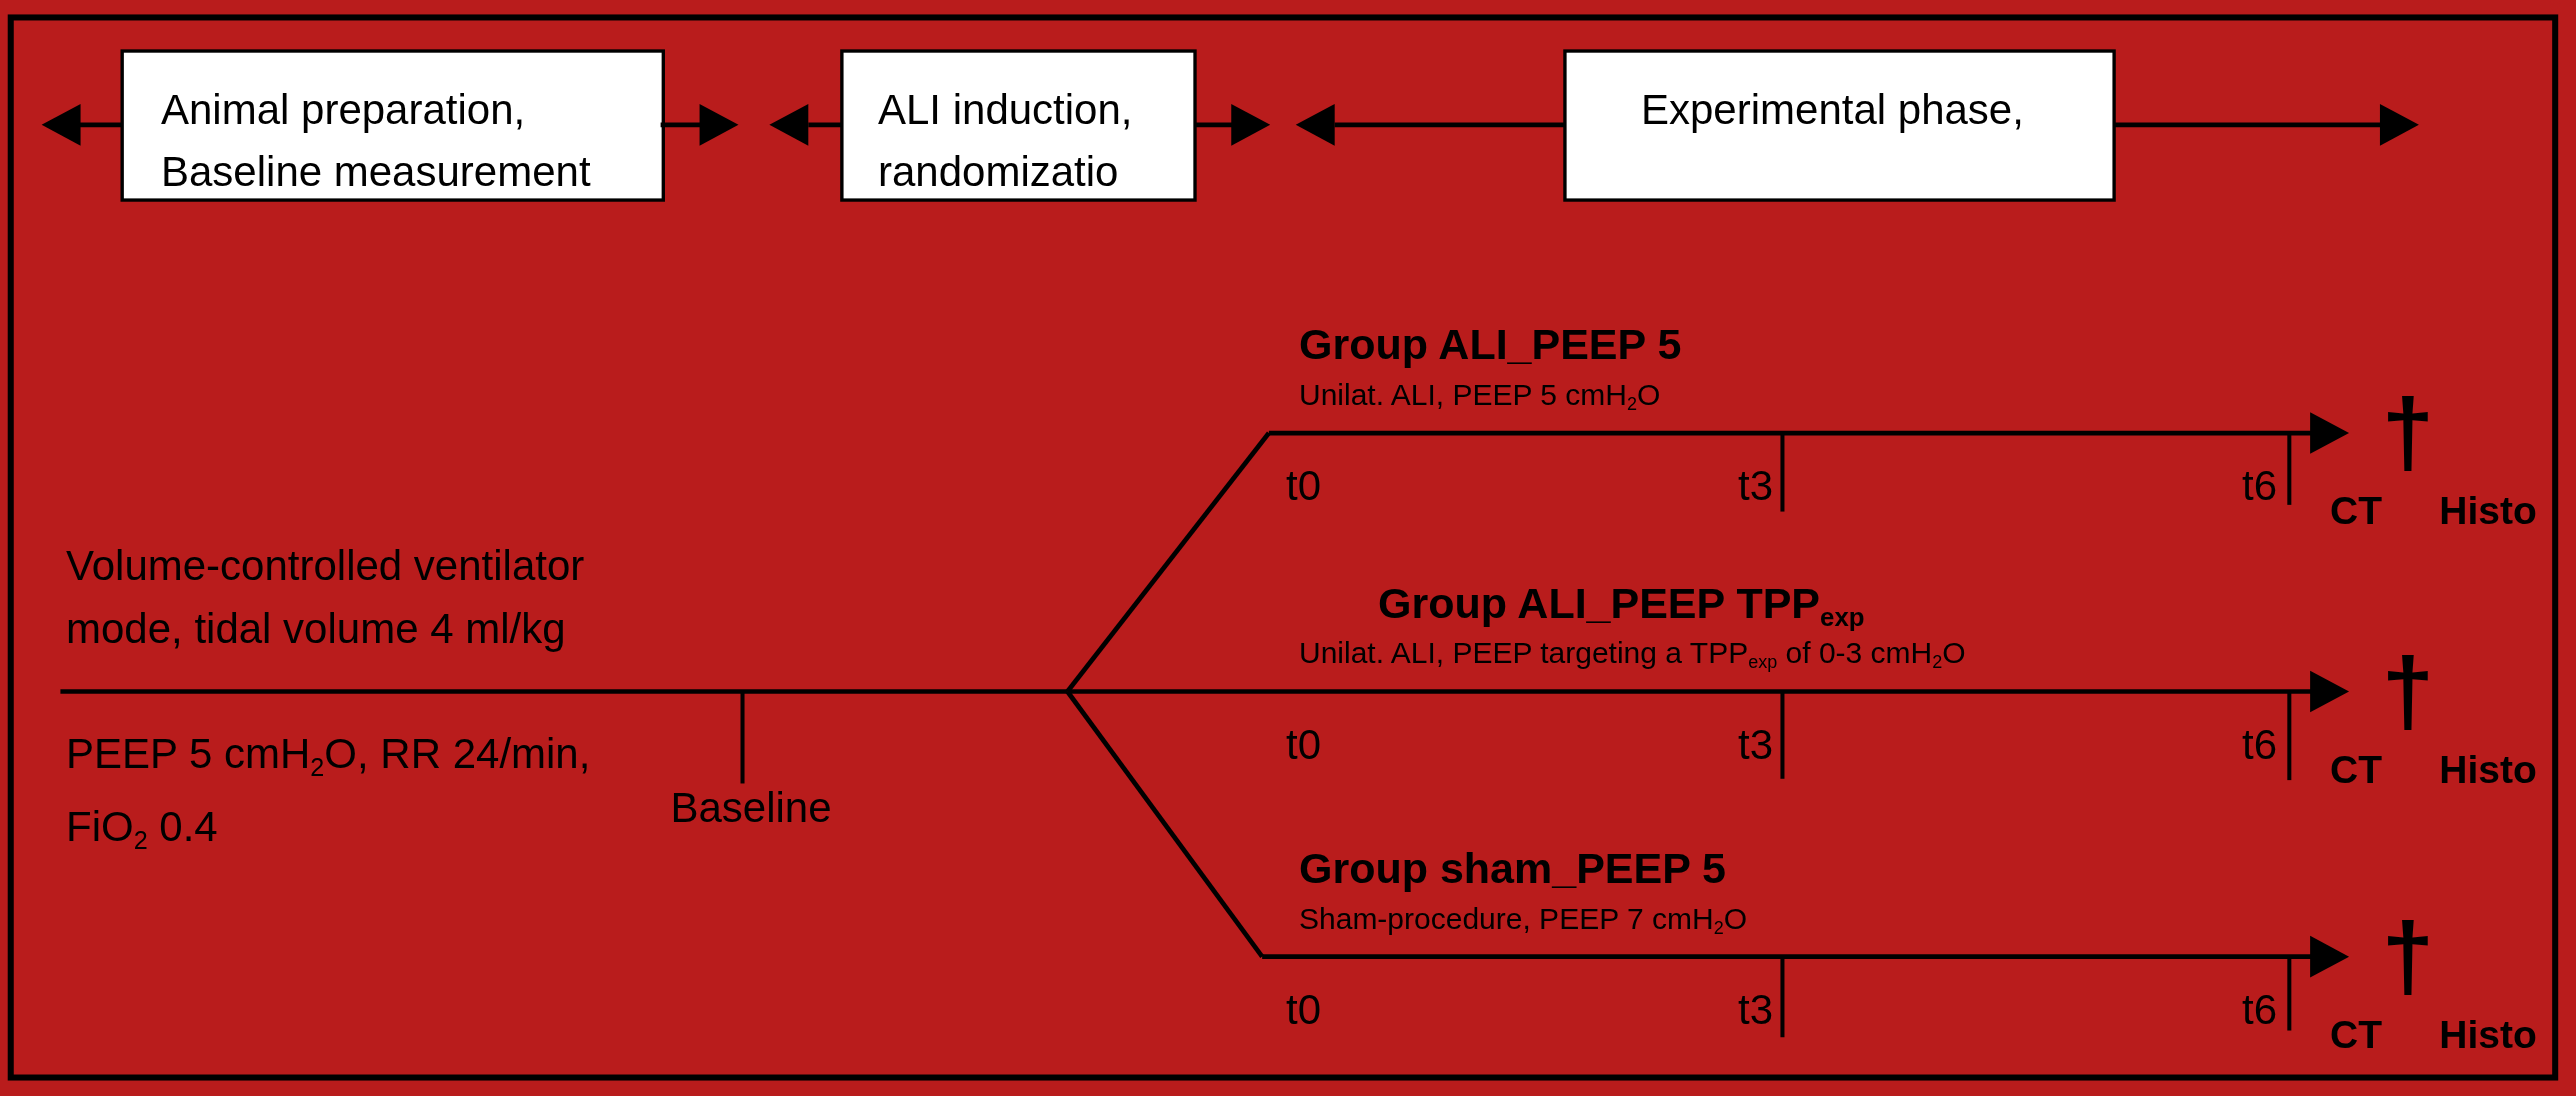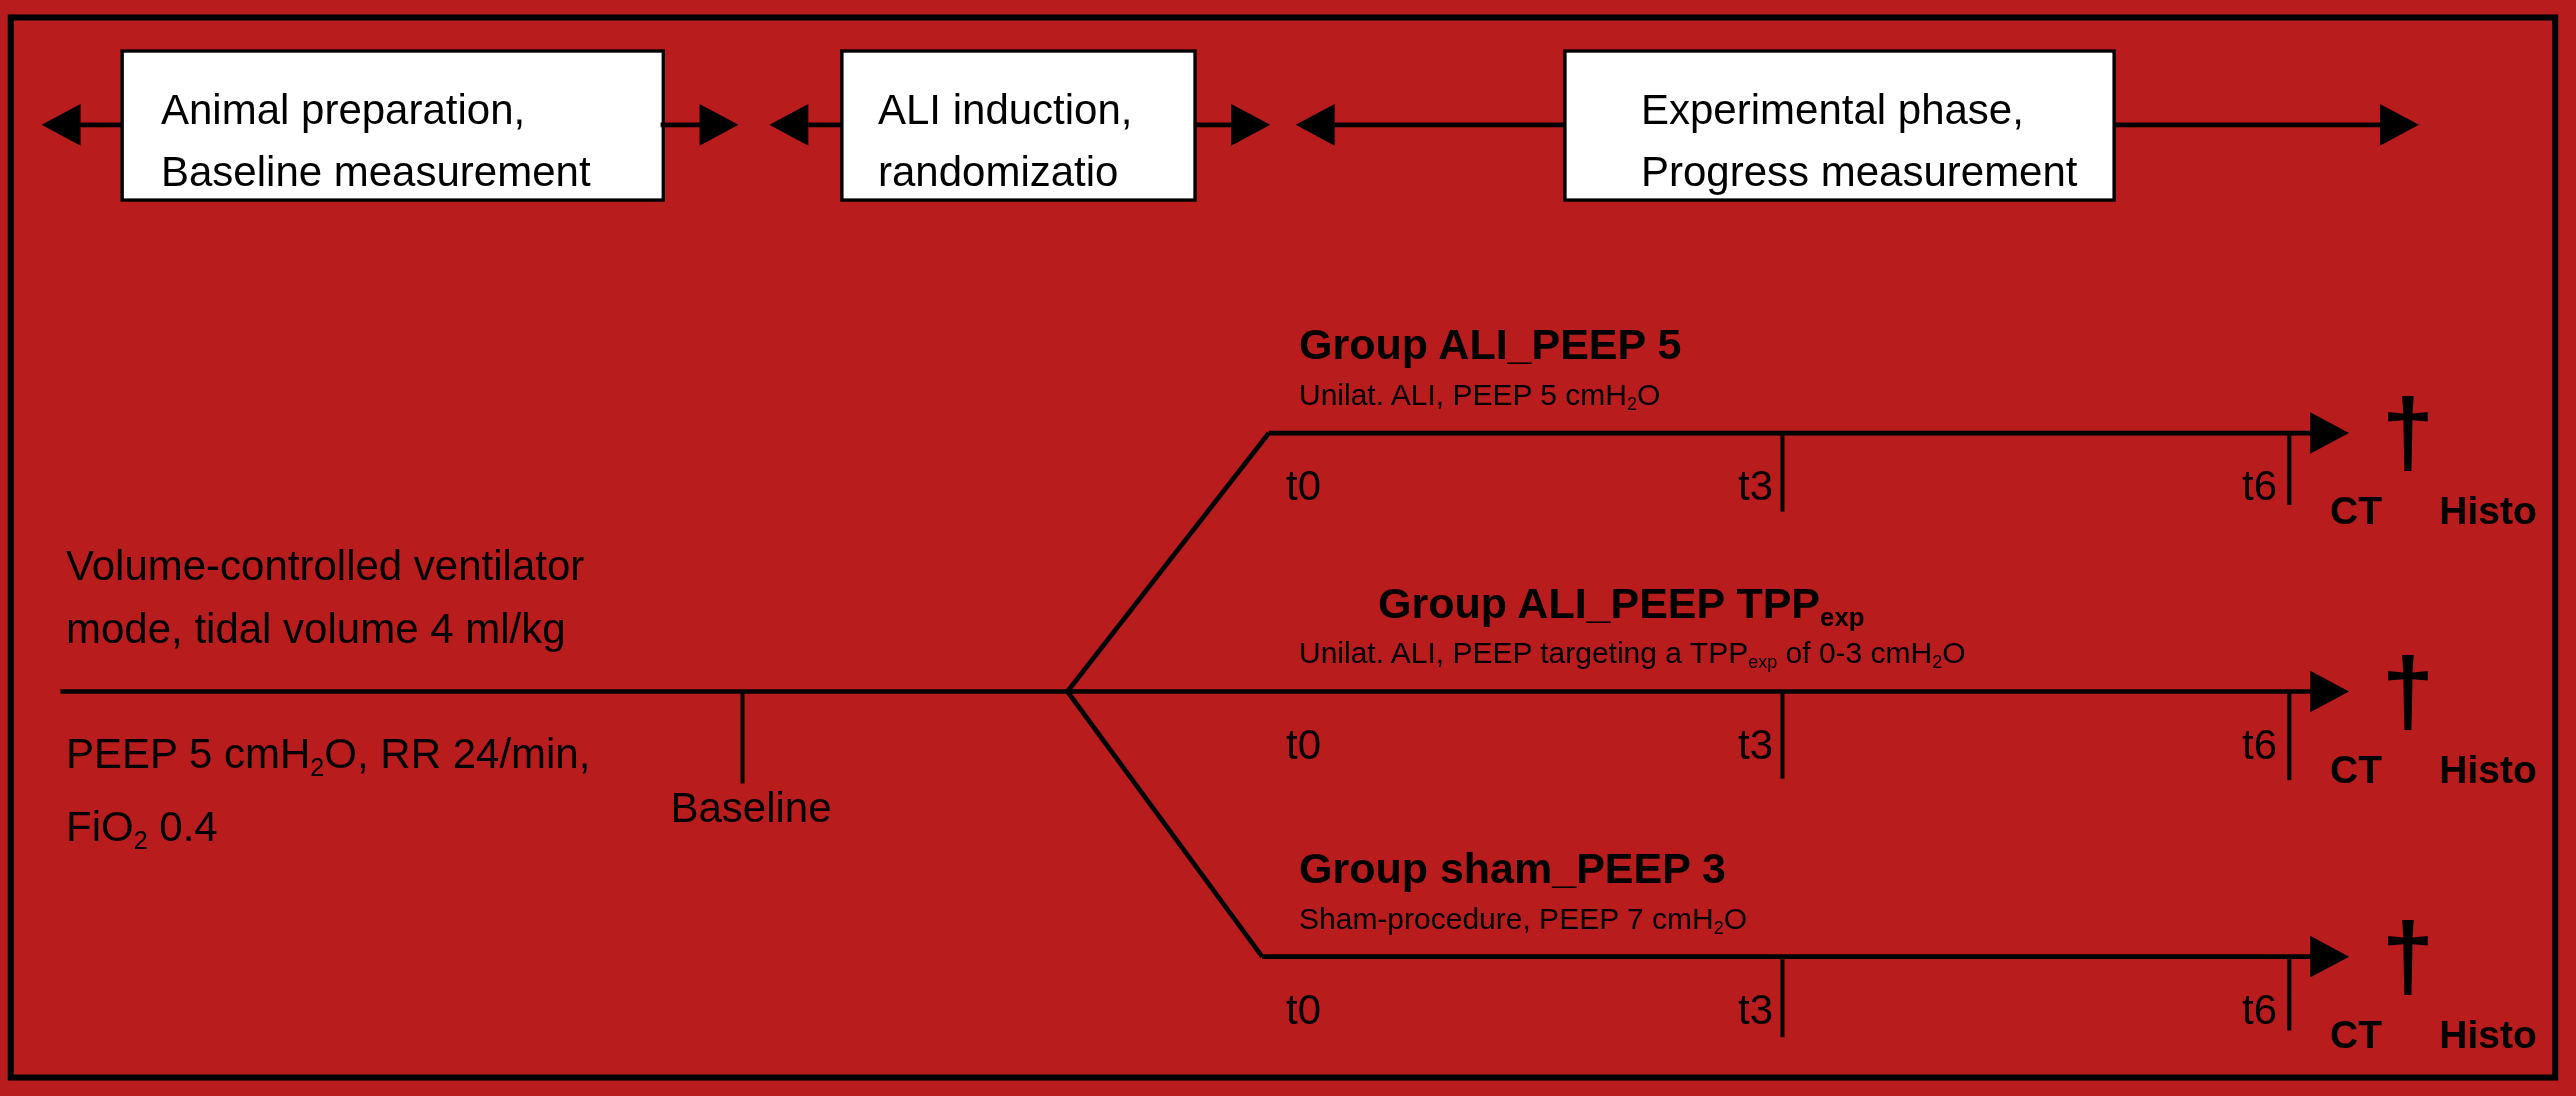--- a/index.html
+++ b/index.html
@@ -82,21 +82,20 @@
   <div class="txt boxtxt" style="left:161px; top:79px;">
     <div>Animal preparation,</div>
     <div>Baseline measurement</div>
   </div>
   <div class="txt boxtxt" style="left:878px; top:79px;">
     <div>ALI induction,</div>
     <div>randomizatio</div>
   </div>
   <div class="txt boxtxt" style="left:1609px; top:79px;margin-left:32px;">
     <div>Experimental phase,</div>
-    <div>Progress measurement</div>
   </div>
 
   <div class="txt lefttxt" style="left:66px; top:534px; line-height:63px;">
     <div>Volume-controlled ventilator</div>
     <div>mode, tidal volume 4 ml/kg</div>
   </div>
   <div class="txt lefttxt" style="left:66px; top:724px; line-height:59px;">
     <div><span>PEEP 5 cmH</span><span class="sub">2</span><span>O, RR 24/min,</span></div>
     <div><span>FiO</span><span class="sub">2</span><span> 0.4</span></div>
   </div>
@@ -123,21 +122,21 @@
     <span>Unilat. ALI, PEEP targeting a TPP</span><span class="sub">exp</span><span> of 0-3 cmH</span><span class="sub">2</span><span>O</span>
   </div>
   <div class="txt tp" style="left:1286px; top:724px;">t0</div>
   <div class="txt tp tp3" style="left:1692px; top:724px;">t3</div>
   <div class="txt tp tp6" style="left:2200px; top:724px;">t6</div>
   <div class="txt dagger" style="left:2361px; top:645px;">†</div>
   <div class="txt endlab" style="left:2309px; top:748px; width:94px;">CT</div>
   <div class="txt endlab" style="left:2424px; top:748px; width:128px;">Histo</div>
 
   <div class="txt gtitle" style="left:1299px; top:844px;">
-    <span>Group sham_PEEP 3</span><span class="sub"></span>
+    <span>Group sham_PEEP 5</span><span class="sub"></span>
   </div>
   <div class="txt gsub" style="left:1299px; top:902px;">
     <span>Sham-procedure, PEEP 7 cmH</span><span class="sub">2</span><span>O</span><span class="sub"></span><span></span>
   </div>
   <div class="txt tp" style="left:1286px; top:989px;">t0</div>
   <div class="txt tp tp3" style="left:1692px; top:989px;">t3</div>
   <div class="txt tp tp6" style="left:2200px; top:989px;">t6</div>
   <div class="txt dagger" style="left:2361px; top:910px;">†</div>
   <div class="txt endlab" style="left:2309px; top:1013px; width:94px;">CT</div>
   <div class="txt endlab" style="left:2424px; top:1013px; width:128px;">Histo</div>

